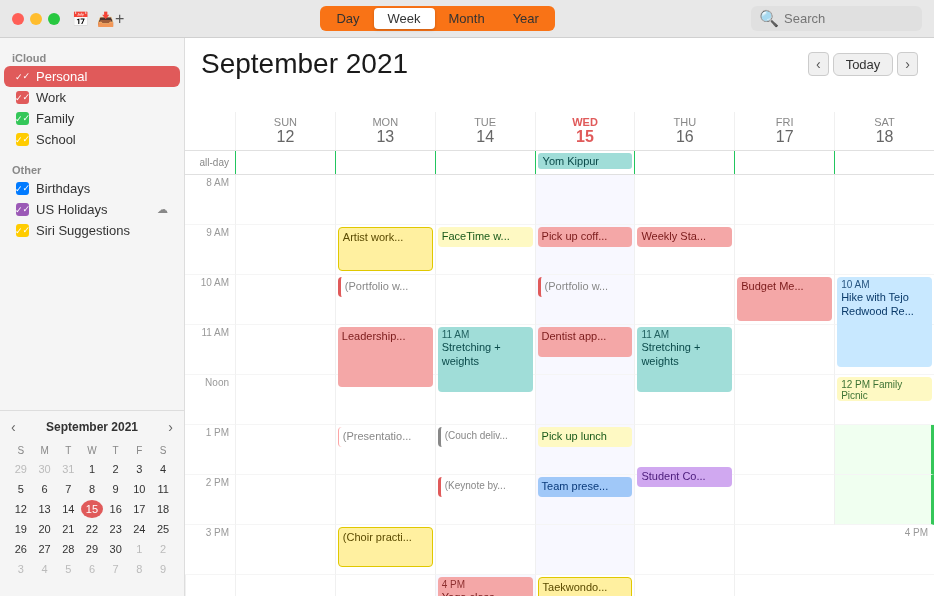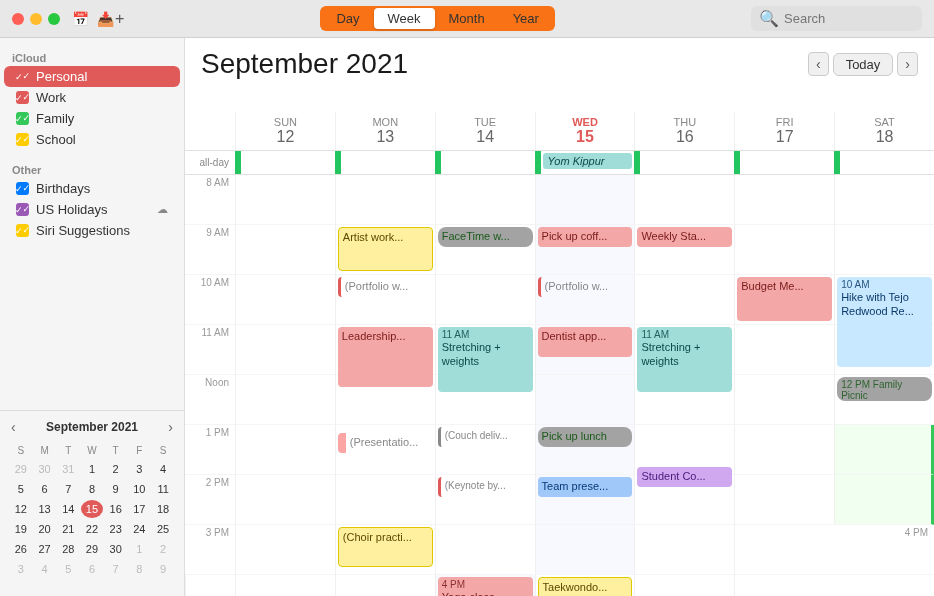--- a/index.html
+++ b/index.html
@@ -290,23 +290,22 @@
     }
     .allday-label {
       font-size: 10px;
       color: #888;
       display: flex;
       align-items: center;
       justify-content: flex-end;
       padding-right: 6px;
     }
     .allday-cell {
-      border-left: 6px solid #22c55e;
+      border-left: 1px solid #22c55e;
       position: relative;
-      font-style: italic;
     }
     .allday-event {
       font-size: 11px;
       padding: 2px 5px;
       border-radius: 3px;
       margin: 2px;
       white-space: nowrap;
       overflow: hidden;
       text-overflow: ellipsis;
     }
@@ -351,21 +350,21 @@
       left: 2px;
       right: 2px;
       z-index: 1;
     }
     .event-title { font-weight: 500; line-height: 1.3; }
     .event-time { font-size: 10px; opacity: 0.85; }
 
     
     .evt-red { background: #f4a7a7; color: #7a1a1a; }
     .evt-blue { background: #a0c8f8; color: #0a3a7a; }
-    .evt-green { background: #a3a3a3; color: #1a5a1a; border-radius: 8px; }
+    .evt-green { background: #fef9c3; color: #1a5a1a; }
     .evt-teal { background: #a0ddd8; color: #0a4a4a; }
     .evt-yellow { background: #fff0a0; color: #5a4a00; border: 1px solid #e0c800; }
     .evt-purple { background: #d0a8f0; color: #4a1a7a; }
     .evt-light-blue { background: #c8e8ff; color: #0a3a6a; }
 
     .evt-bracket { background: transparent; color: #888; font-size: 11px; }
 
     .sidebar-streaming-icon {
       font-size: 11px;
       color: #888;
@@ -692,21 +691,21 @@
         <div class="time-cell"></div>
         <div class="time-cell" style="position:relative;">
           <div class="event evt-green" style="top:2px;height:24px;">
             <div class="event-time">12 PM Family Picnic</div>
           </div>
         </div>
 
         <div class="time-label">1 PM</div>
         <div class="time-cell"></div>
         <div class="time-cell" style="position:relative;">
-          <div class="event evt-bracket" style="top:8px;height:20px;border-left:8px solid #fca5a5;">
+          <div class="event evt-bracket" style="top:2px;height:20px;border-left:1px solid #fca5a5;">
             <div class="event-title" style="font-size:11px;color:#888;">(Presentatio...</div>
           </div>
         </div>
         <div class="time-cell" style="position:relative;">
           <div class="event evt-bracket" style="top:2px;height:20px;border-left:3px solid #888;">
             <div class="event-title" style="font-size:10px;color:#888;">(Couch deliv...</div>
           </div>
         </div>
         <div class="time-cell" style="background:#f8f8ff;position:relative;">
           <div class="event evt-green" style="top:2px;height:20px;">

